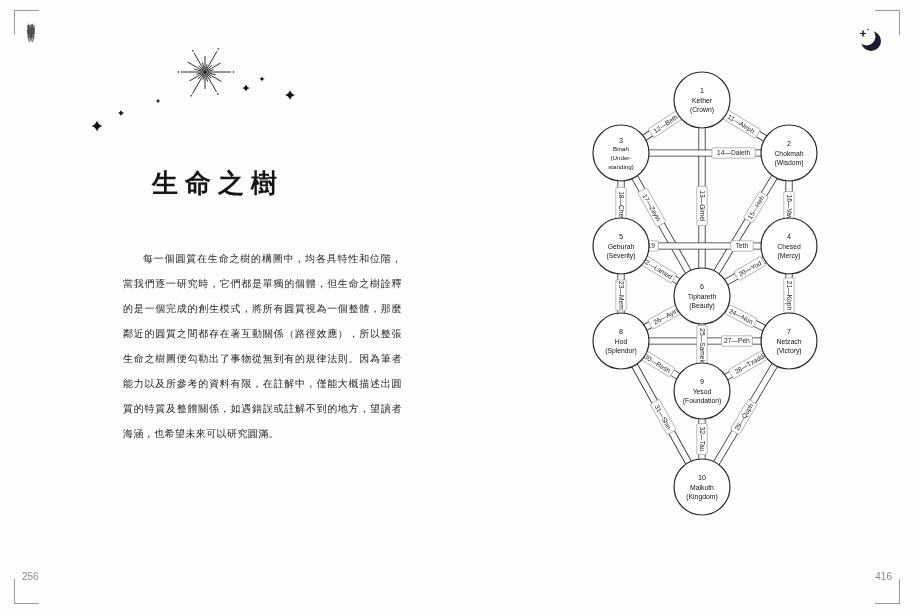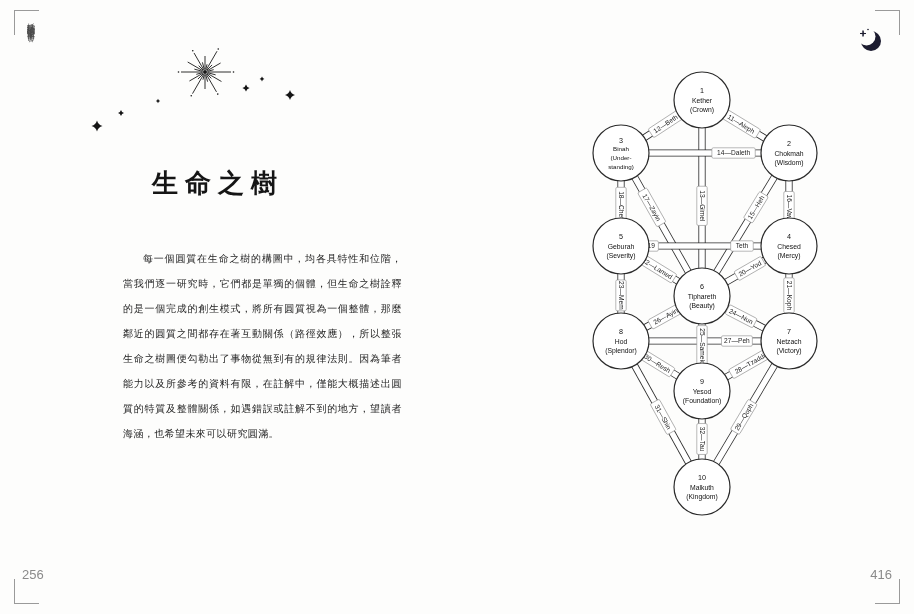--- a/index.html
+++ b/index.html
@@ -19,21 +19,21 @@
   .deco-svg{position:absolute;left:78px;top:28px;}
   .page-title{
     position:absolute;left:152px;top:166px;margin:0;
     font-size:26px;font-weight:600;letter-spacing:7px;color:#151515;
   }
   .body-para{
     position:absolute;left:115px;top:238px;width:279px;margin:8px;
     font-size:10px;line-height:25px;text-align:justify;text-indent:2em;
     color:#262626;letter-spacing:0.4px;
   }
-  .page-num{position:absolute;bottom:32px;font-size:13px;color:#8a8a8a;
+  .page-num{position:absolute;bottom:32px;font-size:10px;color:#8a8a8a;
     font-family:"Liberation Sans","DejaVu Sans",sans-serif;}
   .page-num.left{left:22px;}
   .page-num.right{right:22px;}
   .moon-svg{position:absolute;right:30px;top:26px;}
   .tree-svg{position:absolute;left:560px;top:60px;}
 </style>
 </head>
 <body>
 
 <div class="spread">

